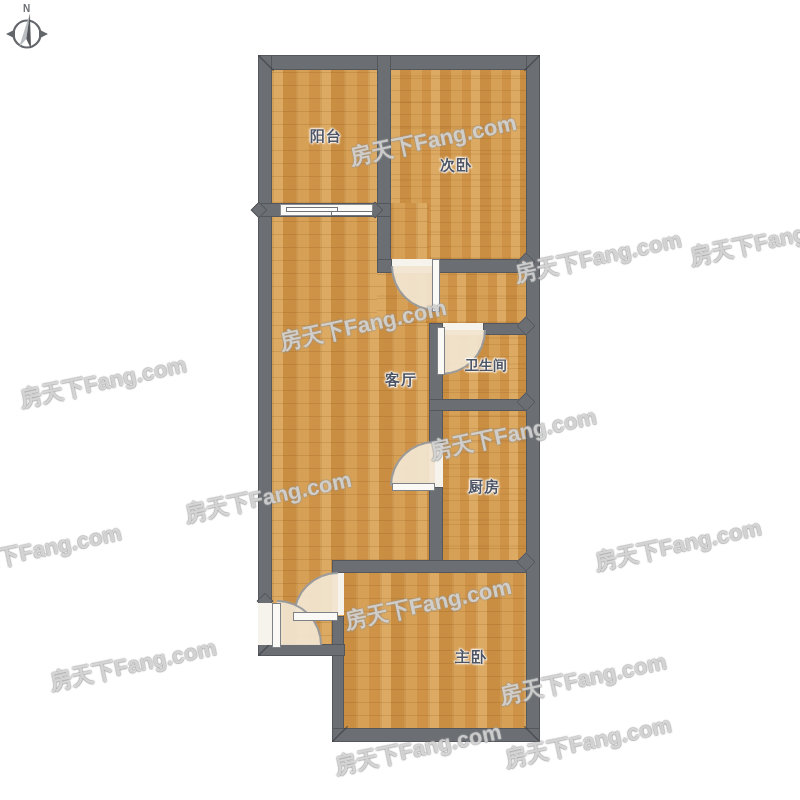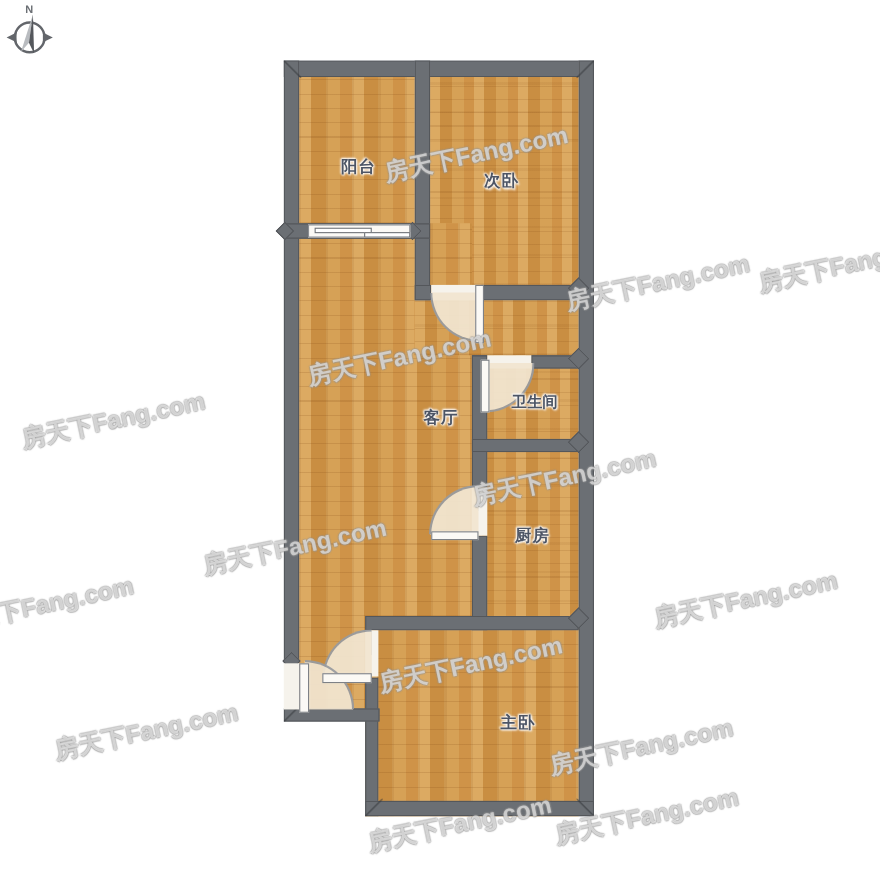--- a/index.html
+++ b/index.html
@@ -52,21 +52,21 @@
   .leaf{position:absolute;background:var(--fixture);border:1px solid #7e8186;}
 
   .window-strip{position:absolute;background:var(--fixture);border:1px solid #8a8d92;}
   .pane{position:absolute;background:#ffffff;border:1px solid #6f7277;}
 
   
   .lbl{position:absolute;transform:translate(-50%,-50%);
     font-size:15px;font-weight:bold;letter-spacing:1px;color:var(--label);
     white-space:nowrap;
     text-shadow:0 0 2px #fff,0 0 2px #fff,1px 1px 2px rgba(255,255,255,.95),-1px -1px 2px rgba(255,255,255,.95);}
-  .lbl-balcony {left:326px;top:152px;font-family:Liberation Mono, monospace;}
+  .lbl-balcony {left:326px;top:136px;font-family:Liberation Mono, monospace;}
   .lbl-bedroom2{left:456px;top:165px;}
   .lbl-living  {left:401px;top:380px;}
   .lbl-bath    {left:486px;top:366px;font-size:14px;letter-spacing:0;}
   .lbl-kitchen {left:484px;top:487px;}
   .lbl-master  {left:471px;top:657px;}
 
   
   .watermark{position:absolute;white-space:nowrap;font-size:22px;font-weight:bold;
     color:rgba(252,252,252,.55);
     text-shadow:0 1px 1px rgba(150,150,150,.55),0 -1px 1px rgba(150,150,150,.45),

